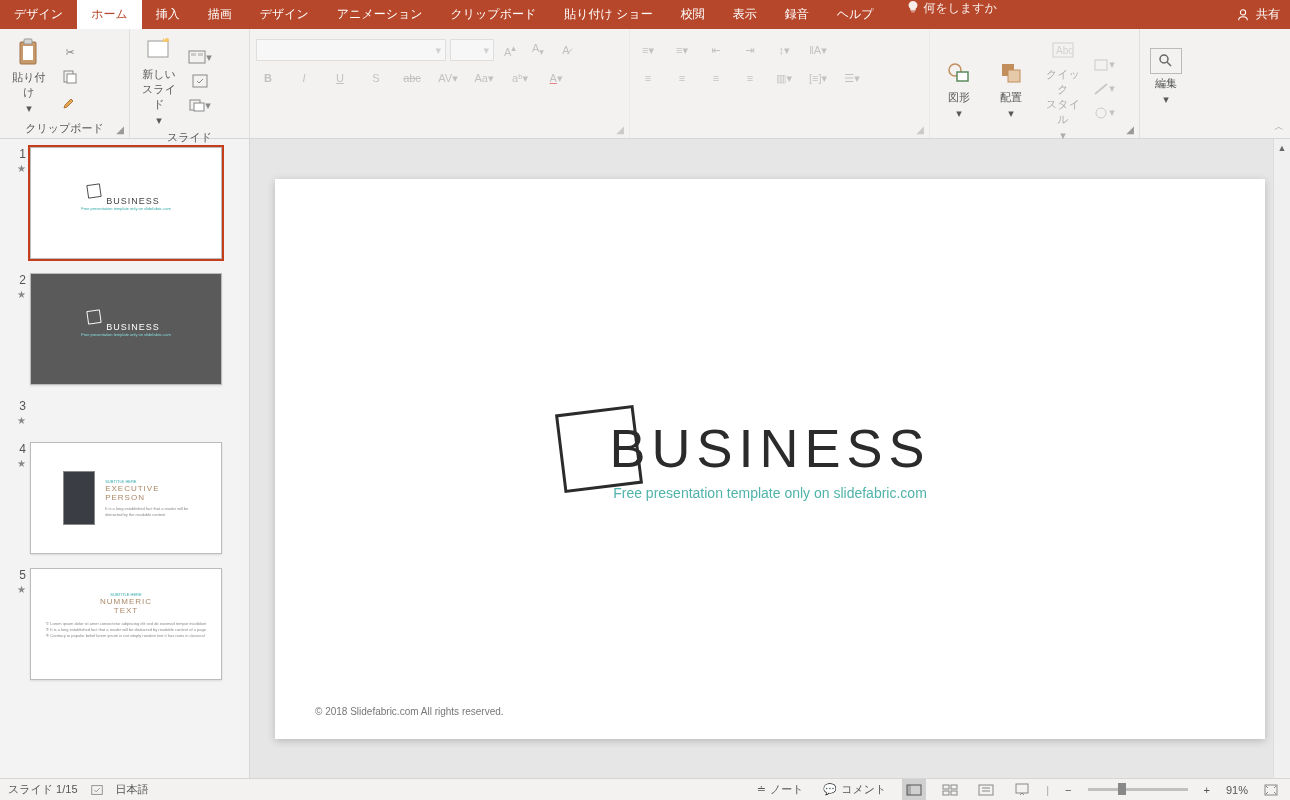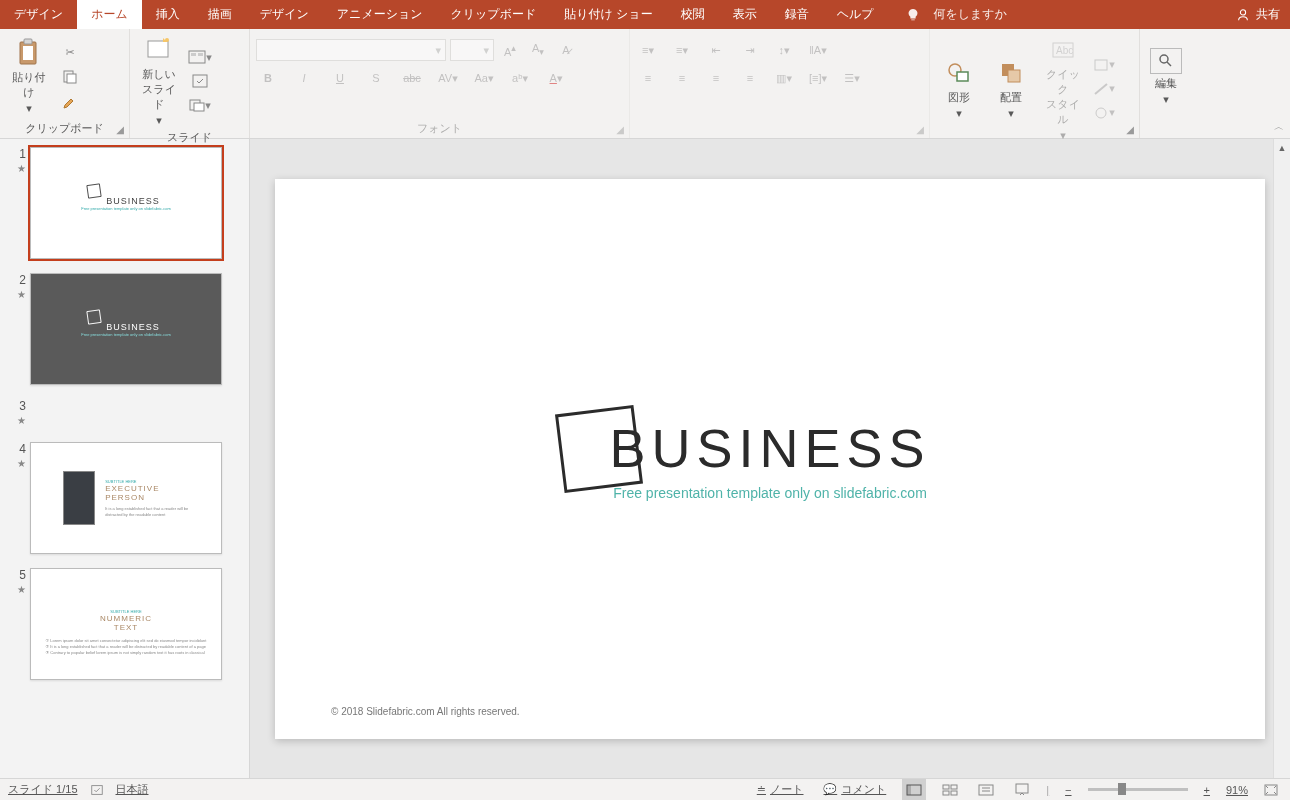--- a/index.html
+++ b/index.html
@@ -2,21 +2,21 @@
 <html><head>
 <meta charset="utf-8">
 <style>
 * { margin: 0; padding: 0; box-sizing: border-box; font-family: "Meiryo UI", "Yu Gothic UI", sans-serif; }
 body { background: #f3f3f3; width: 1290px; height: 800px; overflow: hidden; display: flex; flex-direction: column; }
 
 
 .tabbar { background: #b7472a; height: 29px; display: flex; align-items: center; color: #fff; font-size: 12px; position: relative; }
 .tabbar .tab { padding: 0 14px; height: 29px; display: flex; align-items: center; cursor: pointer; }
 .tabbar .tab.active { background: #fff; color: #b7472a; }
-.tabbar .tell-me { display: flex; align-items: center; gap: 14px; opacity: 0.9; margin-left: 4px; }
+.tabbar .tell-me { display: flex; align-items: flex-start; gap: 4px; opacity: 0.9; margin-left: 4px; }
 .tabbar .share { position: absolute; right: 10px; display: flex; align-items: center; gap: 6px; }
 
 
 .ribbon { background: #f3f2f1; height: 110px; display: flex; border-bottom: 1px solid #d6d6d6; font-size: 11px; color: #595959; }
 .group { border-right: 1px solid #e1dfdd; display: flex; flex-direction: column; justify-content: space-between; padding: 4px 6px 2px; position: relative; }
 .group-label { text-align: center; font-size: 11px; color: #595959; height: 16px; line-height: 16px; }
 .group-content { flex: 1; display: flex; align-items: center; gap: 6px; }
 .group-launcher { position: absolute; right: 2px; bottom: 2px; width: 14px; height: 14px; display: flex; align-items: center; justify-content: center; color: #9a9a9a; font-size: 10px; cursor: pointer; }
 .big-btn { display: flex; flex-direction: column; align-items: center; justify-content: center; width: 46px; padding: 2px; text-align: center; cursor: pointer; gap: 2px; }
 .big-btn .ic { width: 30px; height: 30px; display: flex; align-items: center; justify-content: center; }
@@ -43,24 +43,24 @@
 
 
 .canvas-wrap { flex: 1; position: relative; display: flex; align-items: center; justify-content: center; background: #e6e6e6; }
 .scroll-v { position: absolute; right: 0; top: 0; bottom: 0; width: 17px; background: #f0f0f0; border-left: 1px solid #ddd; }
 .scroll-arrow { height: 17px; display: flex; align-items: center; justify-content: center; color: #666; font-size: 9px; cursor: pointer; }
 .slide { width: 990px; height: 560px; background: #fff; box-shadow: 0 2px 8px rgba(0,0,0,0.2); position: relative; display: flex; flex-direction: column; align-items: center; justify-content: center; }
 .slide-logo { position: relative; display: flex; align-items: center; }
 .slide-logo-sq { position: absolute; left: -60px; top: -18px; }
 .slide-title { font-size: 54px; letter-spacing: 6px; font-weight: 400; color: #2b2b2b; }
 .slide-sub { color: #4fb3a9; font-size: 14px; margin-top: 6px; }
-.slide-footer { position: absolute; left: 56px; bottom: 22px; font-size: 10px; color: #777; }
-
-
-.status { height: 22px; background: #f3f2f1; border-top: 1px solid #d6d6d6; display: flex; align-items: center; font-size: 11px; color: #555; padding: 0 8px; justify-content: space-between; text-decoration: underline; }
+.slide-footer { position: absolute; left: 40px; bottom: 22px; font-size: 10px; color: #777; }
+
+
+.status { height: 22px; background: #f3f2f1; border-top: 1px solid #d6d6d6; display: flex; align-items: center; font-size: 11px; color: #555; padding: 0 8px; justify-content: space-between; }
 .status-left, .status-right { display: flex; align-items: center; gap: 12px; }
 .status-btn { display: flex; align-items: center; gap: 4px; cursor: pointer; padding: 0 4px; height: 22px; }
 .status-btn.active { background: #d0d0d0; }
 .zoom-slider { width: 100px; height: 3px; background: #c0c0c0; position: relative; }
 .zoom-thumb { position: absolute; width: 8px; height: 12px; background: #888; top: -5px; left: 30px; }
 svg { display: block; }
 </style>
 </head>
 <body>
 
@@ -213,21 +213,20 @@
           </div>
         <div class="small-btn">
             <span style="text-decoration:line-through">abc</span>
           </div>
         <div class="small-btn"><span>AV</span>▾</div>
         <div class="small-btn"><span>Aa</span>▾</div>
         <div class="small-btn"><span>aᵇ</span>▾</div>
         <div class="small-btn"><span><u style="text-decoration-color:#c00">A</u></span>▾</div>
       </div>
     </div>
-    <div class="group-label">フォント</div>
     <div class="group-launcher">◢</div>
   </div>
 
   <div class="group pale" style="width:300px">
     <div class="group-content" style="flex-direction:column;align-items:flex-start;gap:6px;padding-top:6px">
       <div class="font-row" style="gap:10px">
         <div class="small-btn"><span>≡</span>▾</div>
         <div class="small-btn"><span>≡</span>▾</div>
         <div class="small-btn">
             <span>⇤</span>
@@ -365,21 +364,21 @@
         <div>
           <div style="font-size:4px;color:#3aa">SUBTITLE HERE</div>
           <div class="thumb-title" style="font-size:8px;color:#a86;white-space:pre-line">EXECUTIVE
 PERSON</div>
           <div class="thumb-body" style="padding:0;margin-top:4px">It is a long established fact that a reader will be distracted by the readable content</div>
         </div>
       </div>
     </div>
     <div class="thumb-row">
       <div class="thumb-num"><span>5</span><br><span class="thumb-star">★</span></div>
-      <div class="thumb" style="justify-content:center;padding-top:16px">
+      <div class="thumb" style="justify-content:flex-start;padding-top:23px">
         <div style="font-size:4px;color:#3aa">SUBTITLE HERE</div>
         <div class="thumb-title" style="font-size:8px;color:#a86;white-space:pre-line;text-align:center">NUMMERIC
 TEXT</div>
         <div class="thumb-body" style="margin-top:6px">① Lorem ipsum dolor sit amet consectetur adipiscing elit sed do eiusmod tempor incididunt<br>② It is a long established fact that a reader will be distracted by readable content of a page<br>③ Contrary to popular belief lorem ipsum is not simply random text it has roots in classical</div>
       </div>
     </div>
   </div>
 
   <div class="canvas-wrap">
     <div class="slide">

